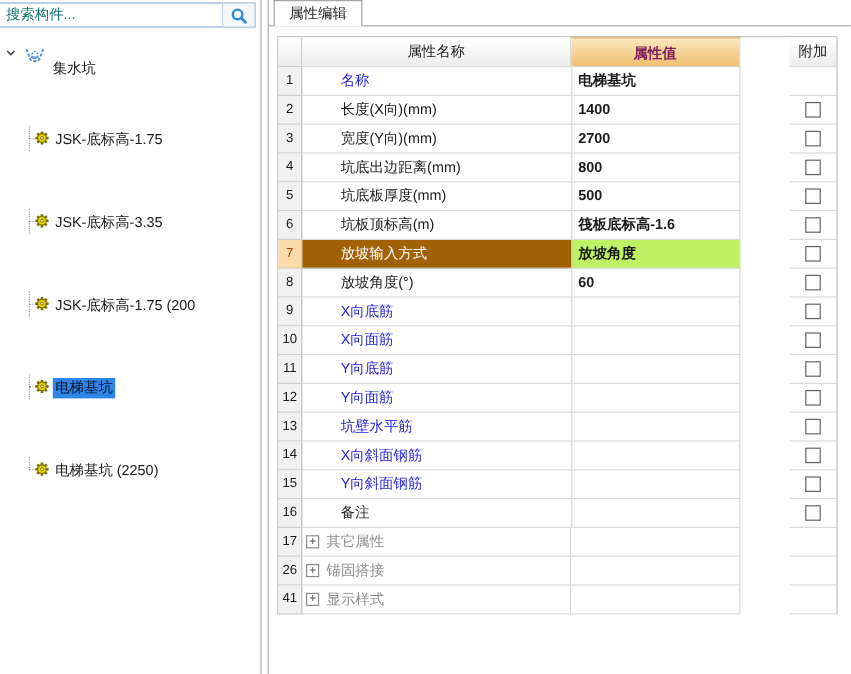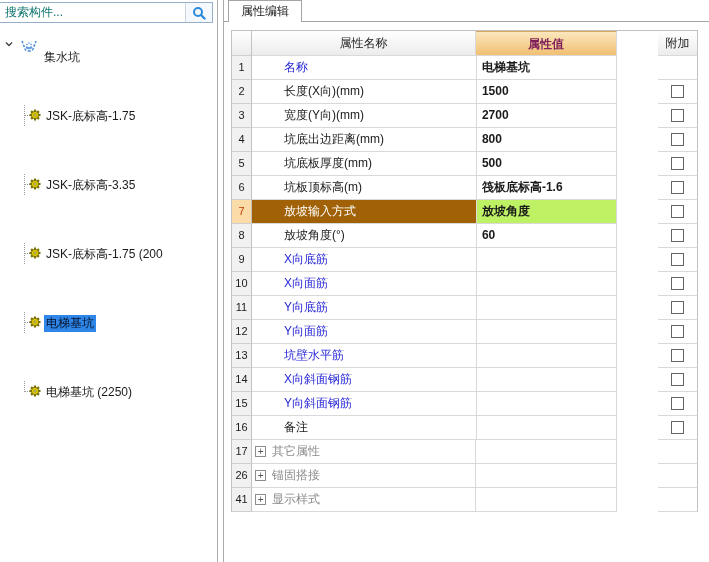--- a/index.html
+++ b/index.html
@@ -195,21 +195,21 @@
     <div id="table-body">
         <div class="trow link">
           <div class="cell num">1</div>
           <div class="cell name">名称</div>
           <div class="cell val">电梯基坑</div>
           <div class="cell att"></div>
         </div>
         <div class="trow normal">
           <div class="cell num">2</div>
           <div class="cell name">长度(X向)(mm)</div>
-          <div class="cell val">1500</div>
+          <div class="cell val">1400</div>
           <div class="cell att">
             <span class="checkbox"></span>
           </div>
         </div>
         <div class="trow normal">
           <div class="cell num">3</div>
           <div class="cell name">宽度(Y向)(mm)</div>
           <div class="cell val">2700</div>
           <div class="cell att">
             <span class="checkbox"></span>

